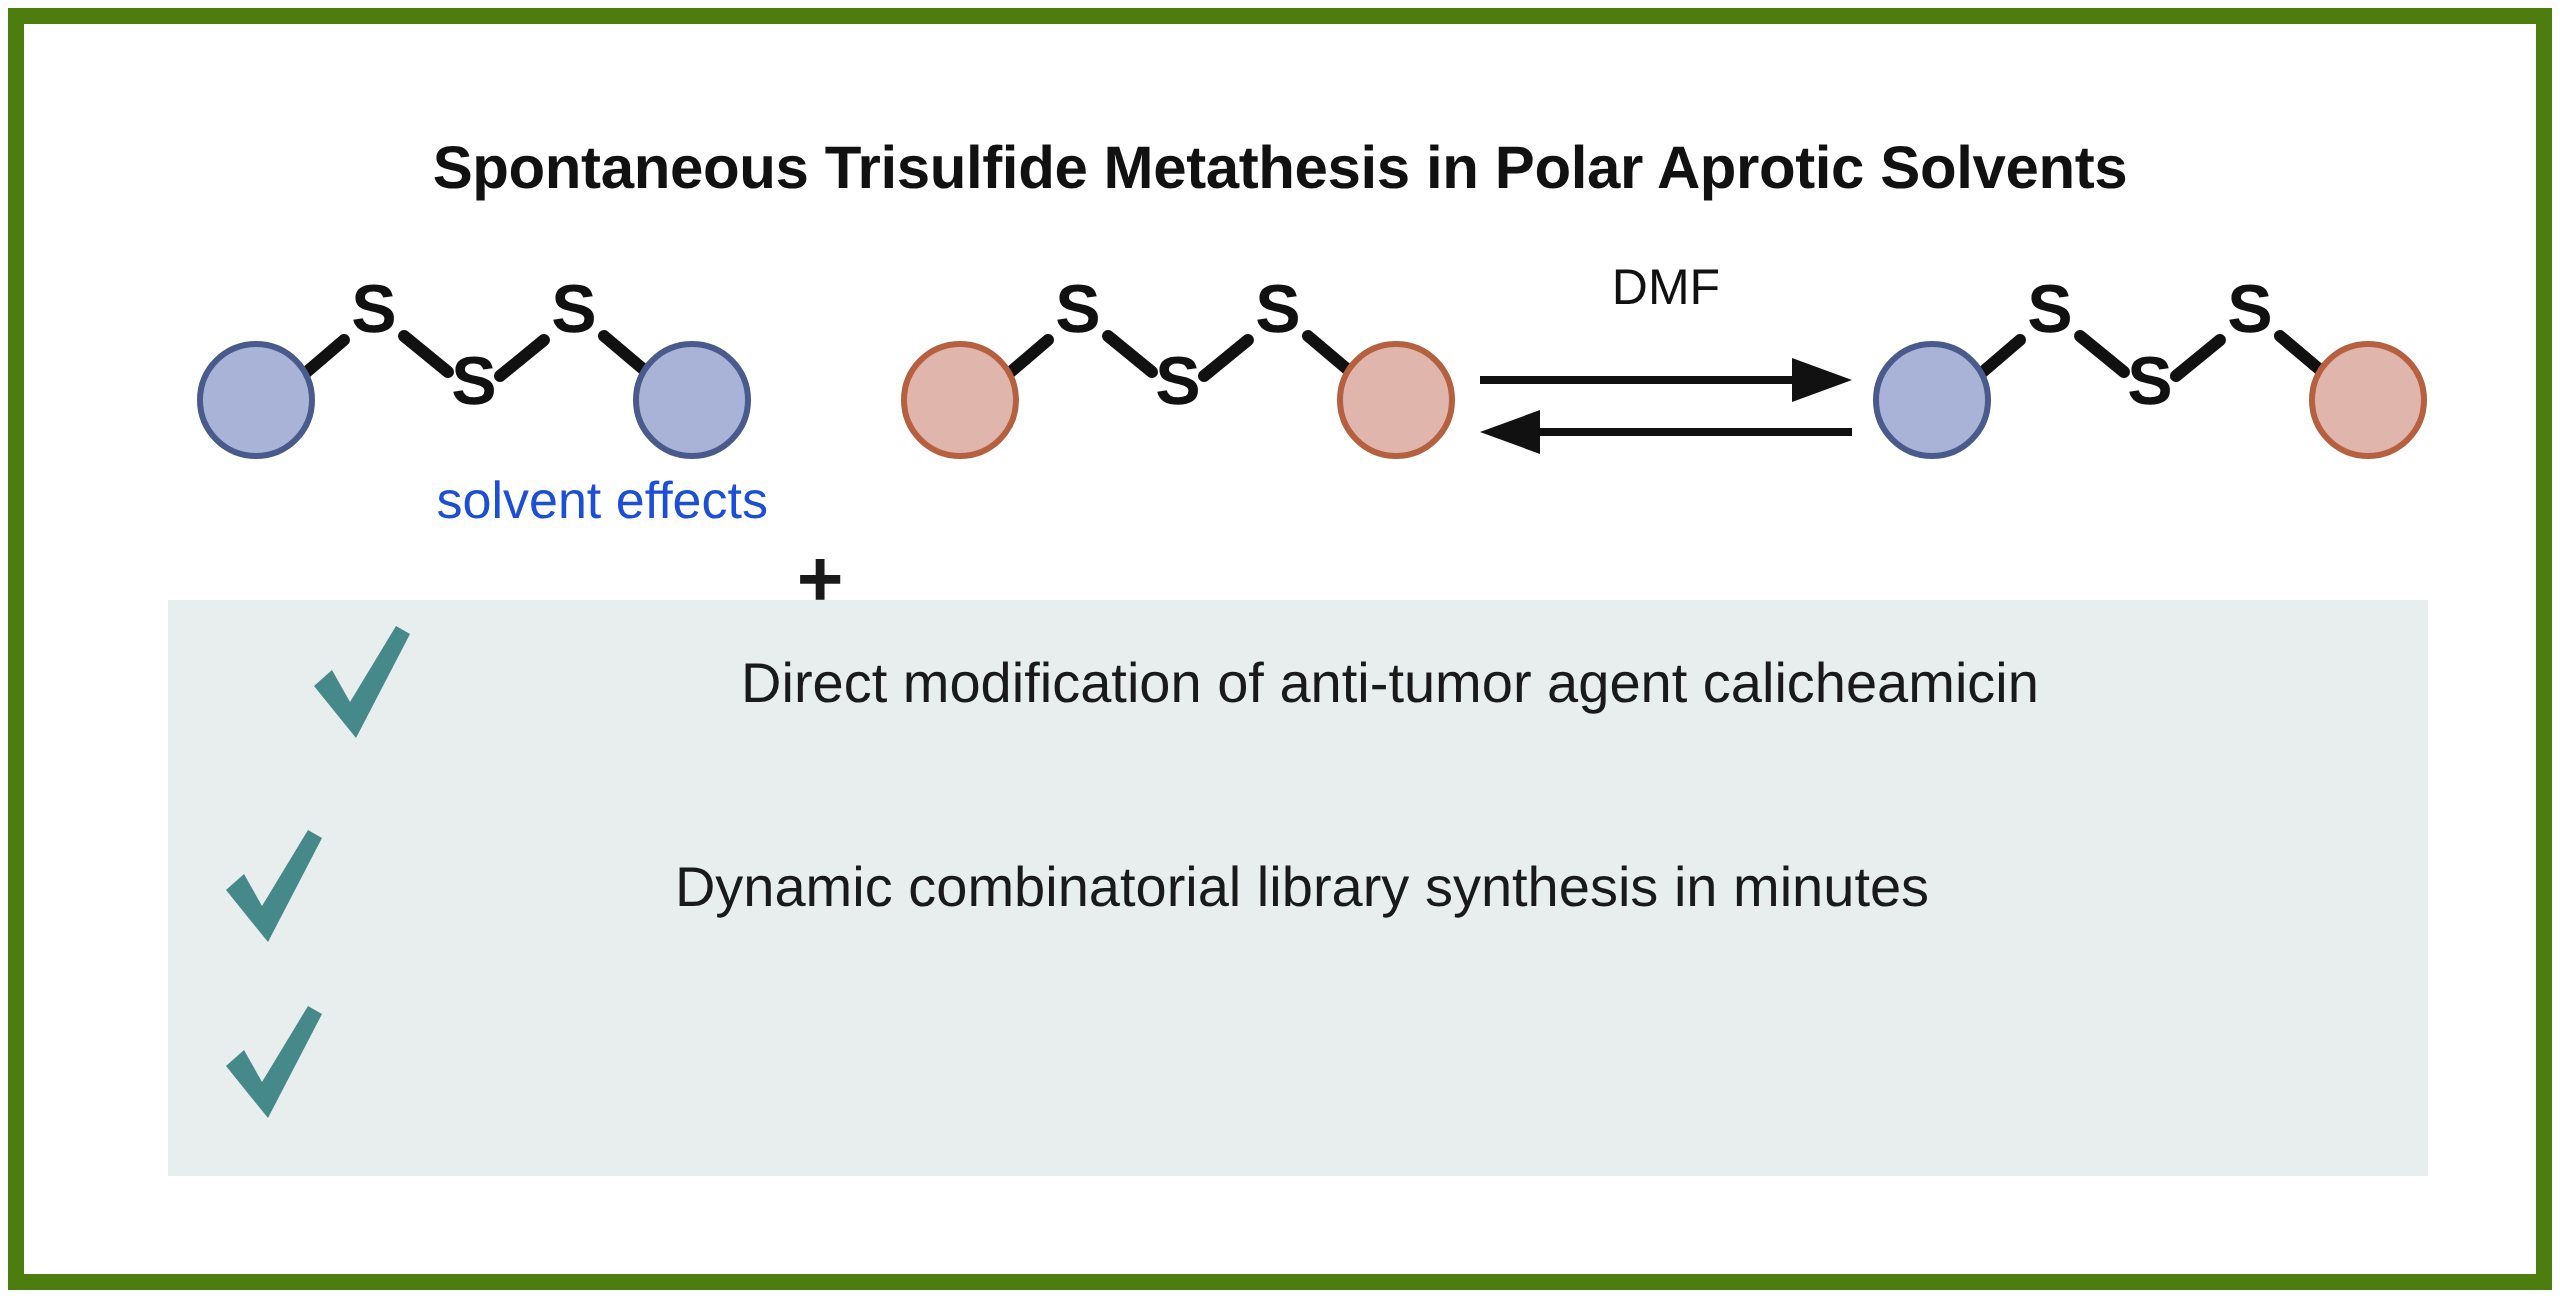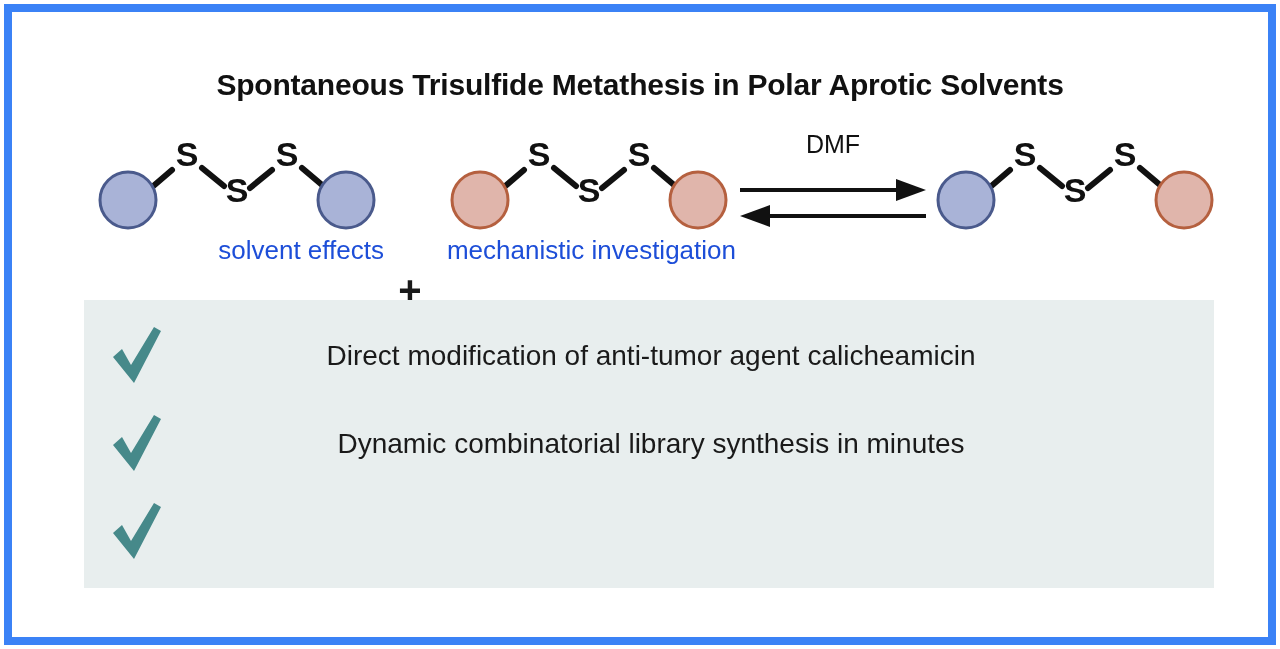--- a/index.html
+++ b/index.html
@@ -15,21 +15,21 @@
   }
 
   
   #abstract-frame {
     position: absolute;
     left: 4px;
     top: 4px;
     width: 1272px;
     height: 641px;
     box-sizing: border-box;
-    border: 8px solid #3b82f6;
+    border: 8px solid #4d7c0f;
     background: #ffffff;
   }
   #abstract-canvas {
     position: absolute;
     left: 0; top: 0;
     width: 100%;
     height: 100%;
   }
 
   
@@ -122,21 +122,21 @@
     background: #e8eeee;
   }
   .highlight-row {
     position: absolute;
     left: 0;
     width: 100%;
     height: 84px;
     display: flex;
     align-items: center;
   }
-  #highlight-row-0 { top: 14px; }
+  #highlight-row-0 { top: 0; padding-left: 44px; }
   #highlight-row-1 { top: 102px; align-items: center; }
   #highlight-row-2 { top: 190px; }
 
   .check-icon {
     width: 104px;
     flex: 0 0 104px;
     display: flex;
     align-items: center;
     justify-content: center;
   }
@@ -186,21 +186,20 @@
             <line x1="118" y1="46" x2="140" y2="64"></line>
             <line x1="166" y1="66" x2="188" y2="48"></line>
             <line x1="218" y1="46" x2="244" y2="68"></line>
           </g>
           <circle cx="44" cy="78" r="28" fill="#e0b5ab" stroke="#b5603f" stroke-width="3"></circle>
           <circle cx="262" cy="78" r="28" fill="#e0b5ab" stroke="#b5603f" stroke-width="3"></circle>
           <text x="103" y="44" text-anchor="middle" font-size="34" font-weight="bold" font-family="Liberation Sans, sans-serif" fill="#111111">S</text>
           <text x="153" y="80" text-anchor="middle" font-size="34" font-weight="bold" font-family="Liberation Sans, sans-serif" fill="#111111">S</text>
           <text x="203" y="44" text-anchor="middle" font-size="34" font-weight="bold" font-family="Liberation Sans, sans-serif" fill="#111111">S</text>
         </svg>
-        <div class="mol-caption">mechanistic investigation</div>
       </div>
 
       <div id="equilibrium-arrows">
         <div id="reagent-label">DMF</div>
         <svg width="190" height="62" viewBox="0 0 190 62" style="position:absolute;left:0;top:44px;">
 
           <line x1="2" y1="16" x2="176" y2="16" stroke="#111111" stroke-width="4"></line>
           <polygon points="188,16 158,5 158,27" fill="#111111"></polygon>
 
           <line x1="14" y1="42" x2="188" y2="42" stroke="#111111" stroke-width="4"></line>

